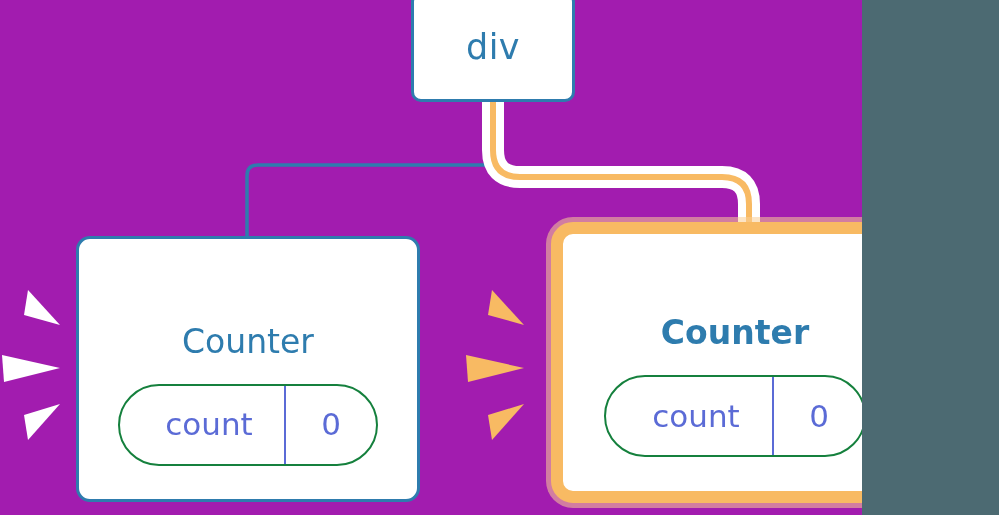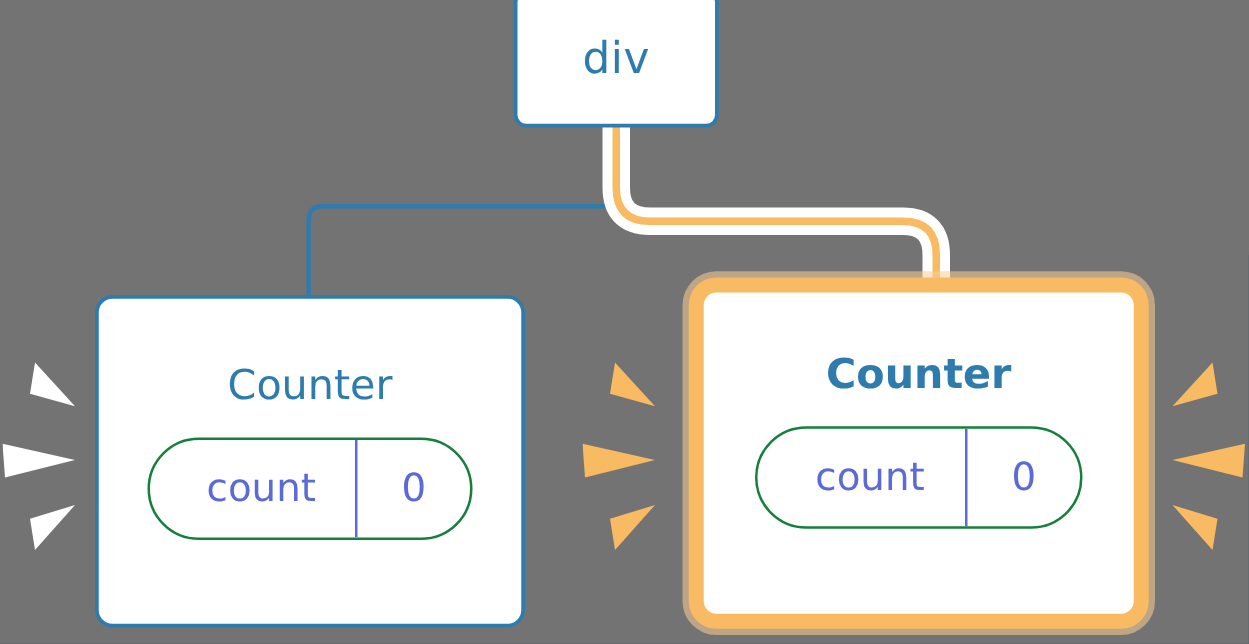--- a/index.html
+++ b/index.html
@@ -2,23 +2,23 @@
 <html><head>
 <meta charset="utf-8">
 <style>
   html, body {
     margin: 0;
     padding: 0;
     background: #4c6a72;
   }
   #stage {
     position: relative;
-    width: 999px;
+    width: 862px;
     height: 515px;
-    background: #737373;
+    background: #a21caf;
     overflow: hidden;
     font-family: "DejaVu Sans", "Liberation Sans", sans-serif;
   }
   #wires {
     position: absolute;
     left: 0;
     top: 0;
     width: 999px;
     height: 515px;
     pointer-events: none;
@@ -47,21 +47,21 @@
     font-size: 35px;
     color: #2e7cae;
     letter-spacing: 0.5px;
     line-height: 1;
   }
 
   .node-counter {
     width: 344px;
     height: 266px;
     border-radius: 14px;
-    justify-content: flex-start;
+    justify-content: center;
   }
   .counter-left {
     left: 76px;
     top: 236px;
     border: 3px solid #2e7cae;
   }
   .counter-right {
     left: 551px;
     top: 222px;
     width: 368px;

